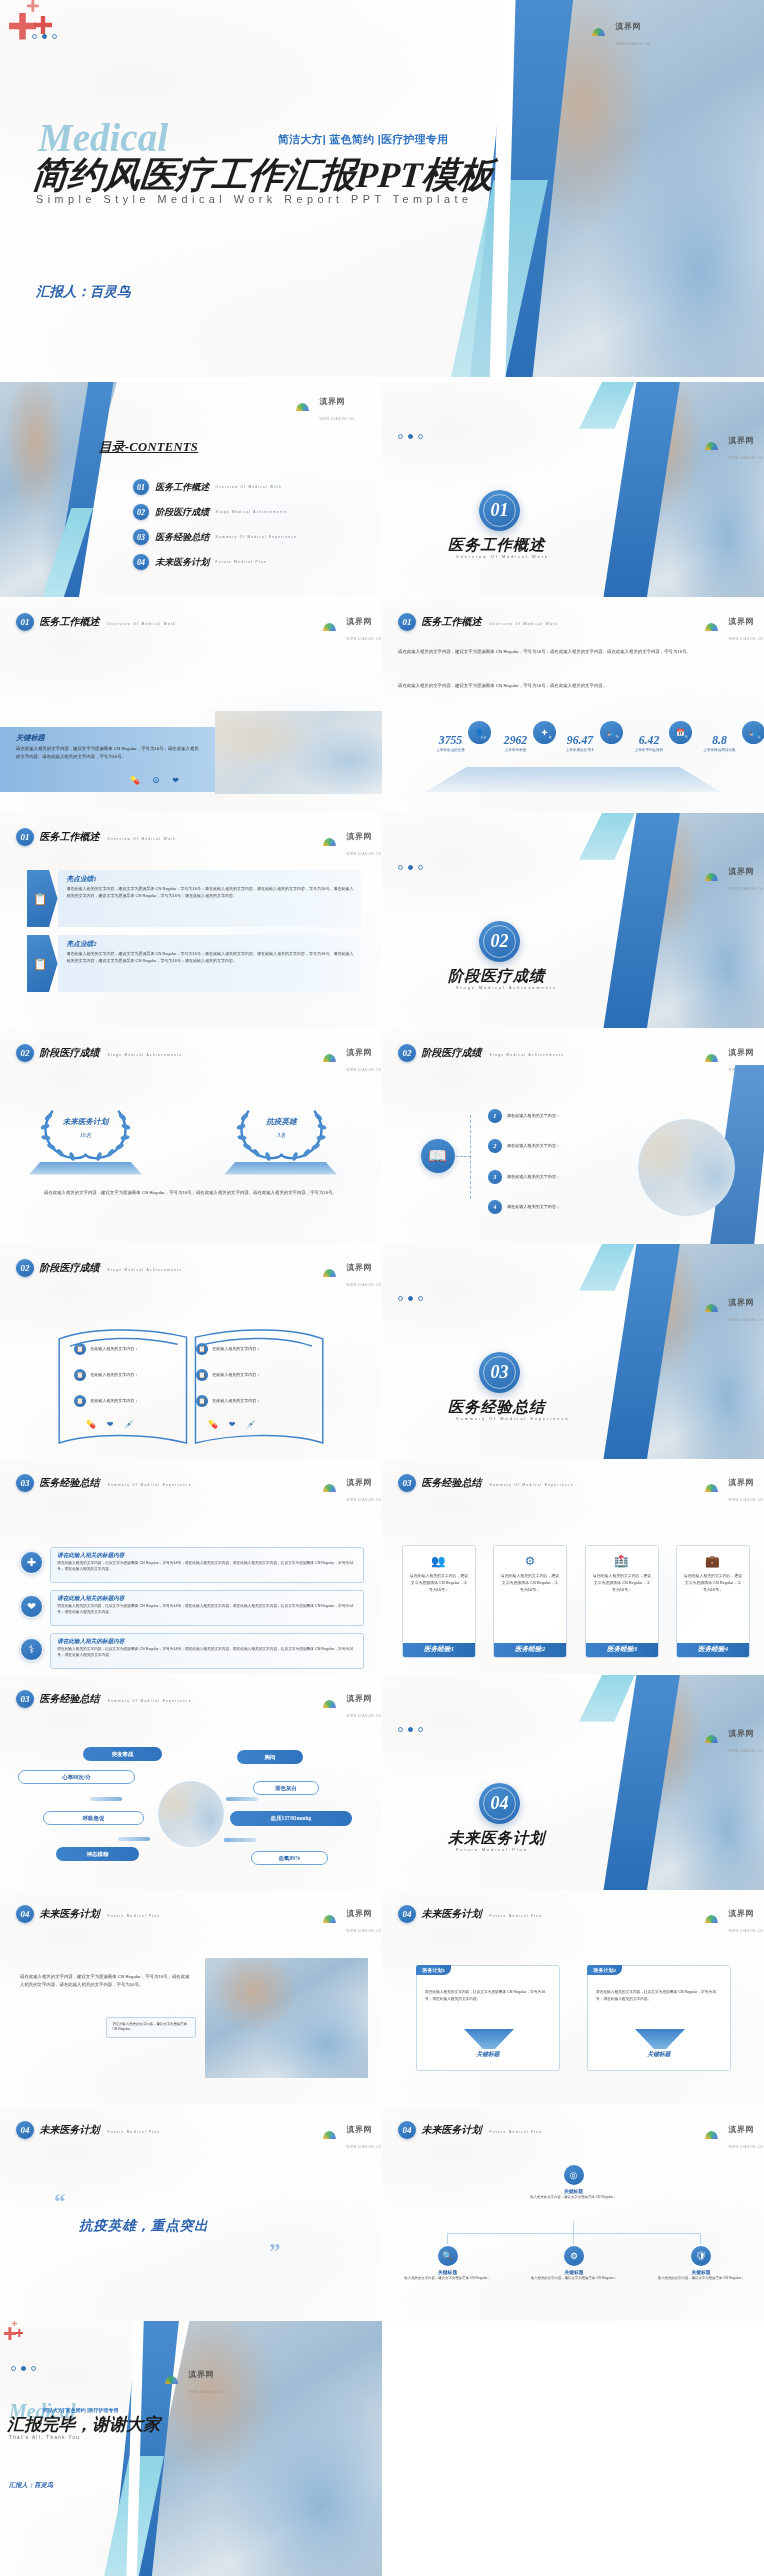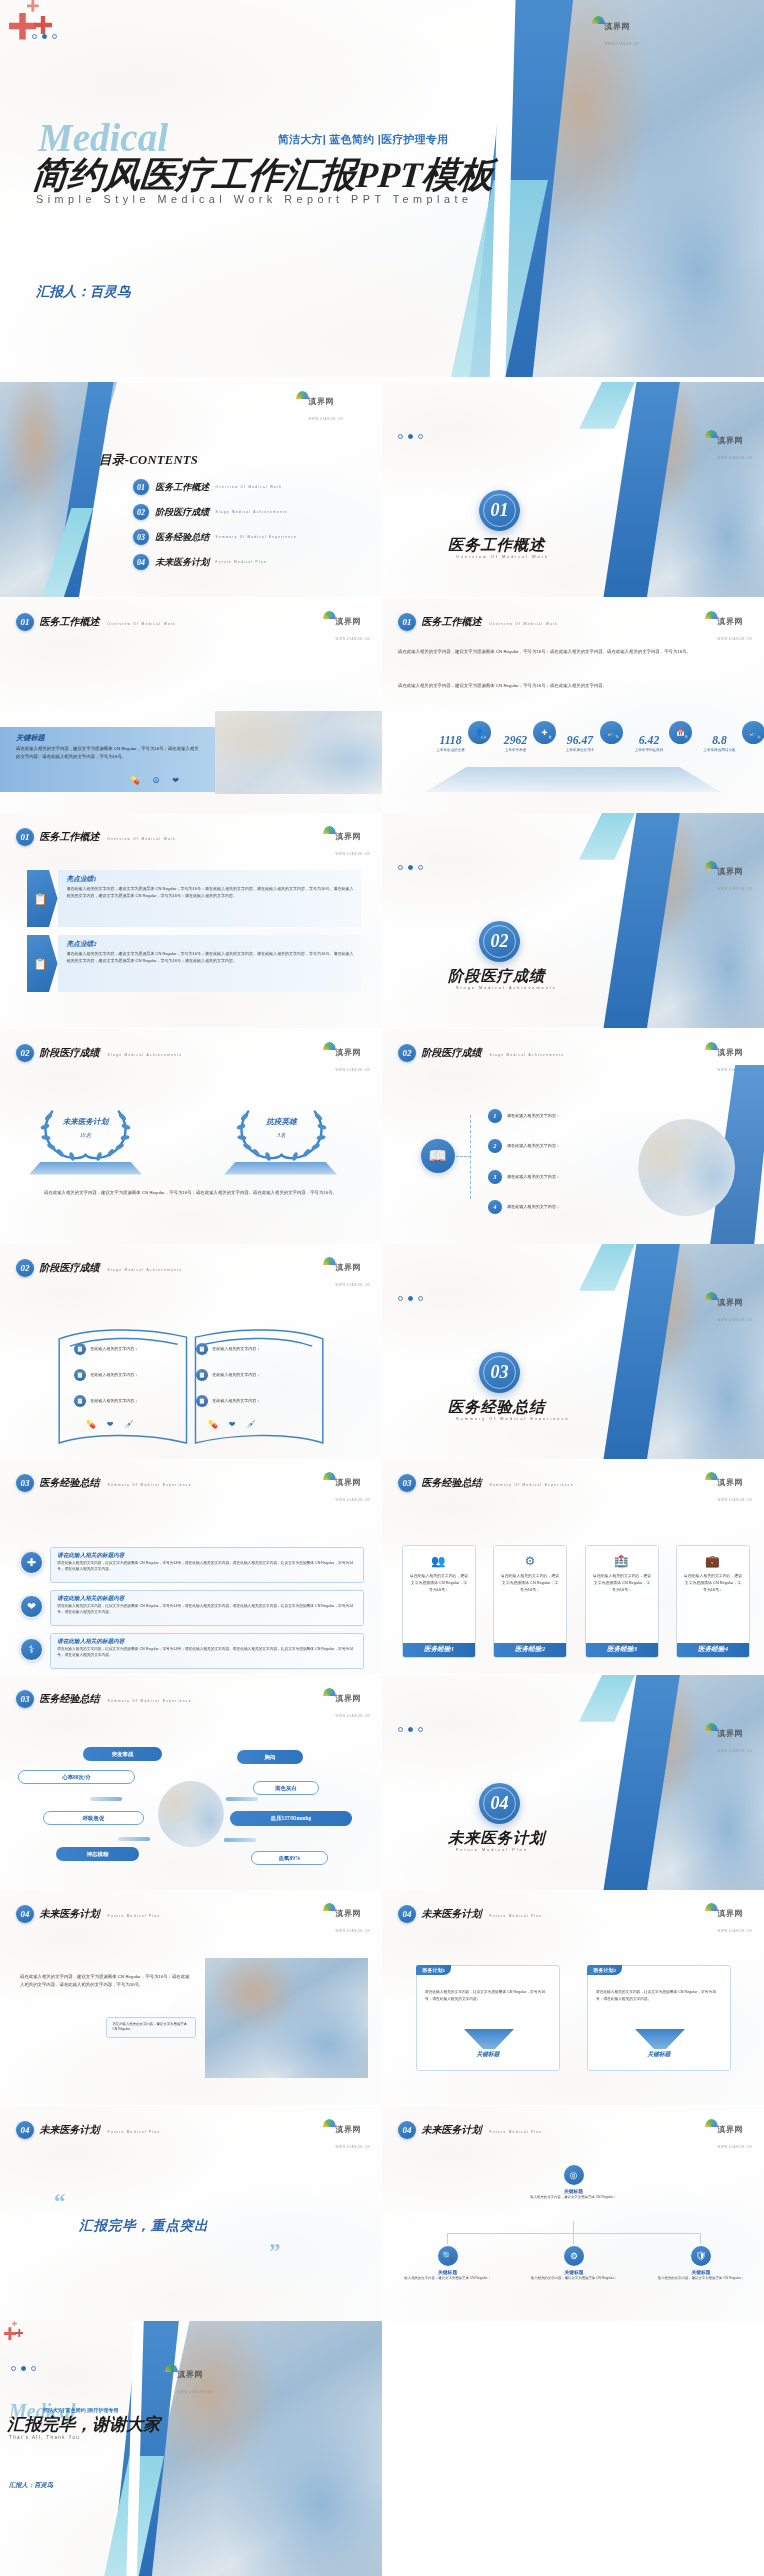--- a/index.html
+++ b/index.html
@@ -48,21 +48,21 @@
 
   
   .dots { position:absolute; display:flex; gap:4.5px; align-items:center; }
   .dots i {
     width:5.4px; height:5.4px; border-radius:50%;
     border:0.9px solid #4a86c8; display:block;
   }
   .dots i.on { background:#2e6fb7; border-color:#2e6fb7; }
 
   
-  .wm { position:absolute; display:flex; align-items:flex-start; gap:0; opacity:.85; }
+  .wm { position:absolute; display:flex; align-items:center; gap:11px; opacity:.85; }
   .wm .arc { width:12.6px; height:8px; position:relative; overflow:hidden; }
   .wm .arc::before{
     content:''; position:absolute; left:0; top:0; width:12.6px; height:16px;
     border-radius:50%;
     background:conic-gradient(from 200deg,#e23b2e,#f0a81e,#3fae49,#2f7fd1,#7a4ca8,#e23b2e);
     -webkit-mask:radial-gradient(circle at 50% 100%, transparent 0 38%, #000 39%);
             mask:radial-gradient(circle at 50% 100%, transparent 0 38%, #000 39%);
   }
   .wm .wt { font-size:8px; font-weight:bold; color:#4a4a4a; letter-spacing:0.4px; line-height:1; }
   .wm .wsub { font-size:2.9px; color:#8d8d8d; letter-spacing:0.7px; }
@@ -266,21 +266,21 @@
     <div class="bg-white-veil"></div>
     <div class="photo surg" style="left:0;top:0;width:117px;height:215px;clip-path:polygon(0 0,100% 0,48% 100%,0 100%);"></div>
     <div style="position:absolute;left:52px;top:-9px;width:63px;height:235px;background:linear-gradient(180deg,#4a8ed0,#2a6cb4);clip-path:polygon(60% 0,100% 0,40% 100%,0 100%);"></div>
     <div style="position:absolute;left:39px;top:126px;width:54px;height:99px;background:linear-gradient(180deg,#8ed5e6,#bde6f0);clip-path:polygon(60% 0,100% 0,40% 100%,0 100%);"></div>
     <div class="wm" style="left:296px;top:9px;">
       <span class="arc"></span>
       <span><span class="wt">滇界网</span><br>
       <span class="wsub">WWW.DIANJIE.CN</span></span>
     </div>
 
-    <div class="toc-title" style="left:99px;top:70px;">目录-CONTENTS</div>
+    <div class="toc-title" style="left:99px;top:57px;text-decoration:underline;">目录-CONTENTS</div>
 
     <div class="toc-item" style="left:133px;top:97px;">
       <span class="num-circle">01</span>
       <span class="toc-cn">医务工作概述</span>
       <span class="toc-en">Overview Of Medical Work</span>
     </div>
     <div class="toc-item" style="left:133px;top:122px;">
       <span class="num-circle">02</span>
       <span class="toc-cn">阶段医疗成绩</span>
       <span class="toc-en">Stage Medical Achievements</span>
@@ -356,21 +356,21 @@
       <span><span class="wt">滇界网</span><br>
       <span class="wsub">WWW.DIANJIE.CN</span></span>
     </div>
     <div class="body-cn" style="position:absolute;left:16px;top:50px;width:352px;">请在此输入相关的文字内容，建议文字为思源黑体 CN Regular，字号为16号；请在此输入相关的文字内容。请在此输入相关的文字内容，字号为16号。</div>
     <div class="body-cn" style="position:absolute;left:16px;top:84px;width:352px;">请在此输入相关的文字内容，建议文字为思源黑体 CN Regular，字号为16号；请在此输入相关的文字内容。</div>
 
     <div class="podium" style="left:43px;top:169px;width:296px;height:25px;"></div>
 
     <div class="stat" style="left:36px;top:133px;width:65px;">
       <span class="bub">👤</span>
-      <span class="val">1118</span>
+      <span class="val">3755</span>
       <span class="unit">人次</span>
       <div class="lbl">上半年收治的患者</div>
     </div>
     <div class="stat" style="left:101px;top:133px;width:65px;">
       <span class="bub">✚</span>
       <span class="val">2962</span>
       <span class="unit">台</span>
       <div class="lbl">上半年手术量</div>
     </div>
     <div class="stat" style="left:163px;top:133px;width:70px;">
@@ -814,21 +814,21 @@
       <span class="num-circle">04</span>
       <span class="cn">未来医务计划</span>
       <span class="en">Future Medical Plan</span>
     </div>
     <div class="wm" style="left:323px;top:12.6px;">
       <span class="arc"></span>
       <span><span class="wt">滇界网</span><br>
       <span class="wsub">WWW.DIANJIE.CN</span></span>
     </div>
     <div class="quote-mark" style="left:54px;top:83px;">“</div>
-    <div class="quote-text" style="left:79px;top:111px;">汇报完毕，重点突出</div>
+    <div class="quote-text" style="left:79px;top:111px;">抗疫英雄，重点突出</div>
     <div class="quote-mark" style="left:269px;top:133px;">”</div>
   </div>
 
   <div class="slide" style="left:382px;top:2106px;">
     <div class="bg-photo"></div>
     <div class="bg-white-veil"></div>
     <div class="hdr">
       <span class="num-circle">04</span>
       <span class="cn">未来医务计划</span>
       <span class="en">Future Medical Plan</span>

